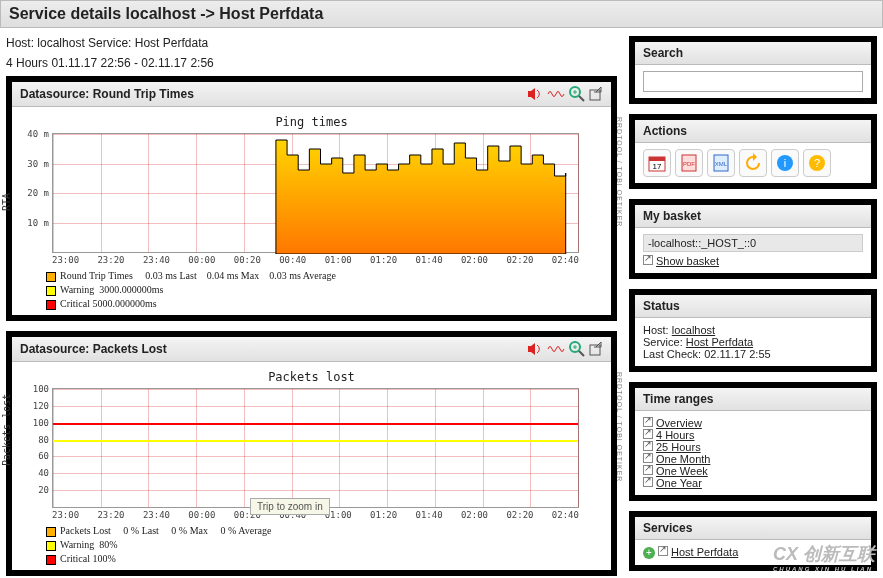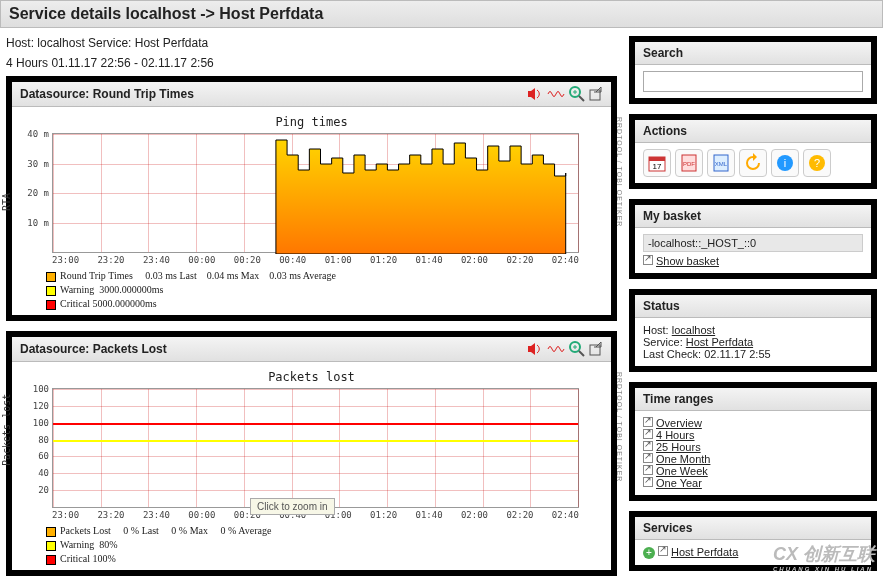--- a/index.html
+++ b/index.html
@@ -347,18 +347,18 @@
         </div>
     </div>
 
     <div class="badges">
       <span class="badge orange">PNP 0.6.14</span>
       <span class="badge">RRDtool</span>
     </div>
   </div>
 </div>
 
-<div class="zoom-tip">Click to zoom in</div>
+<div class="zoom-tip">Trip to zoom in</div>
 
 <div class="watermark">
   <span>CX 创新互联</span>
   <small>CHUANG XIN HU LIAN</small>
 </div>
 
 </body></html>

